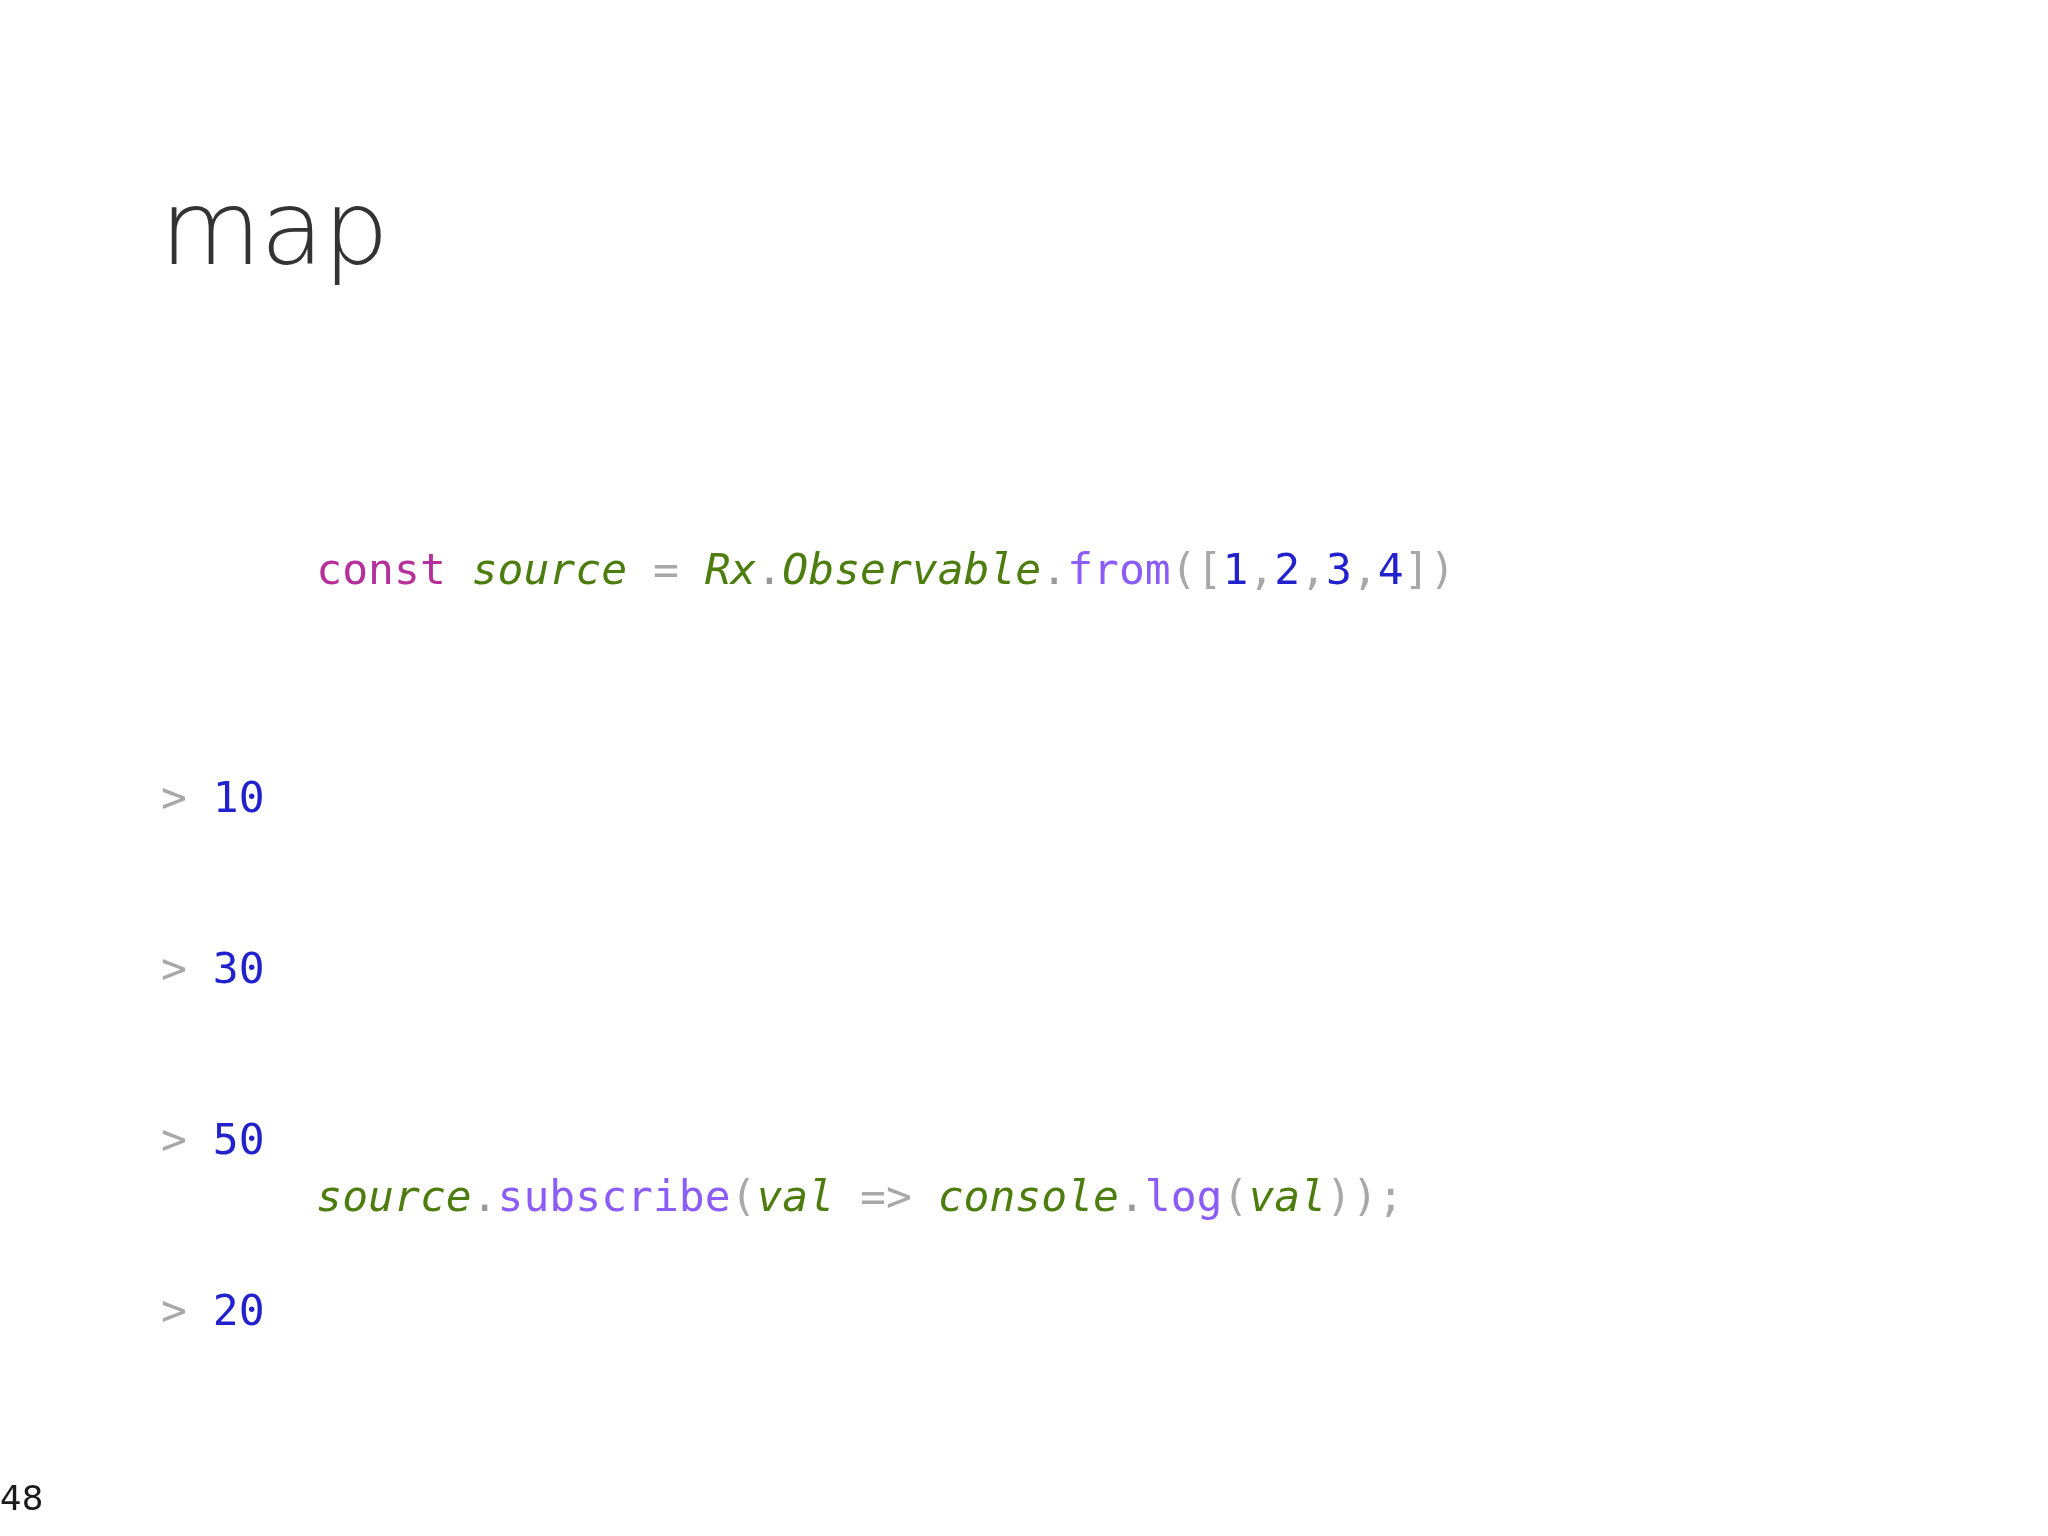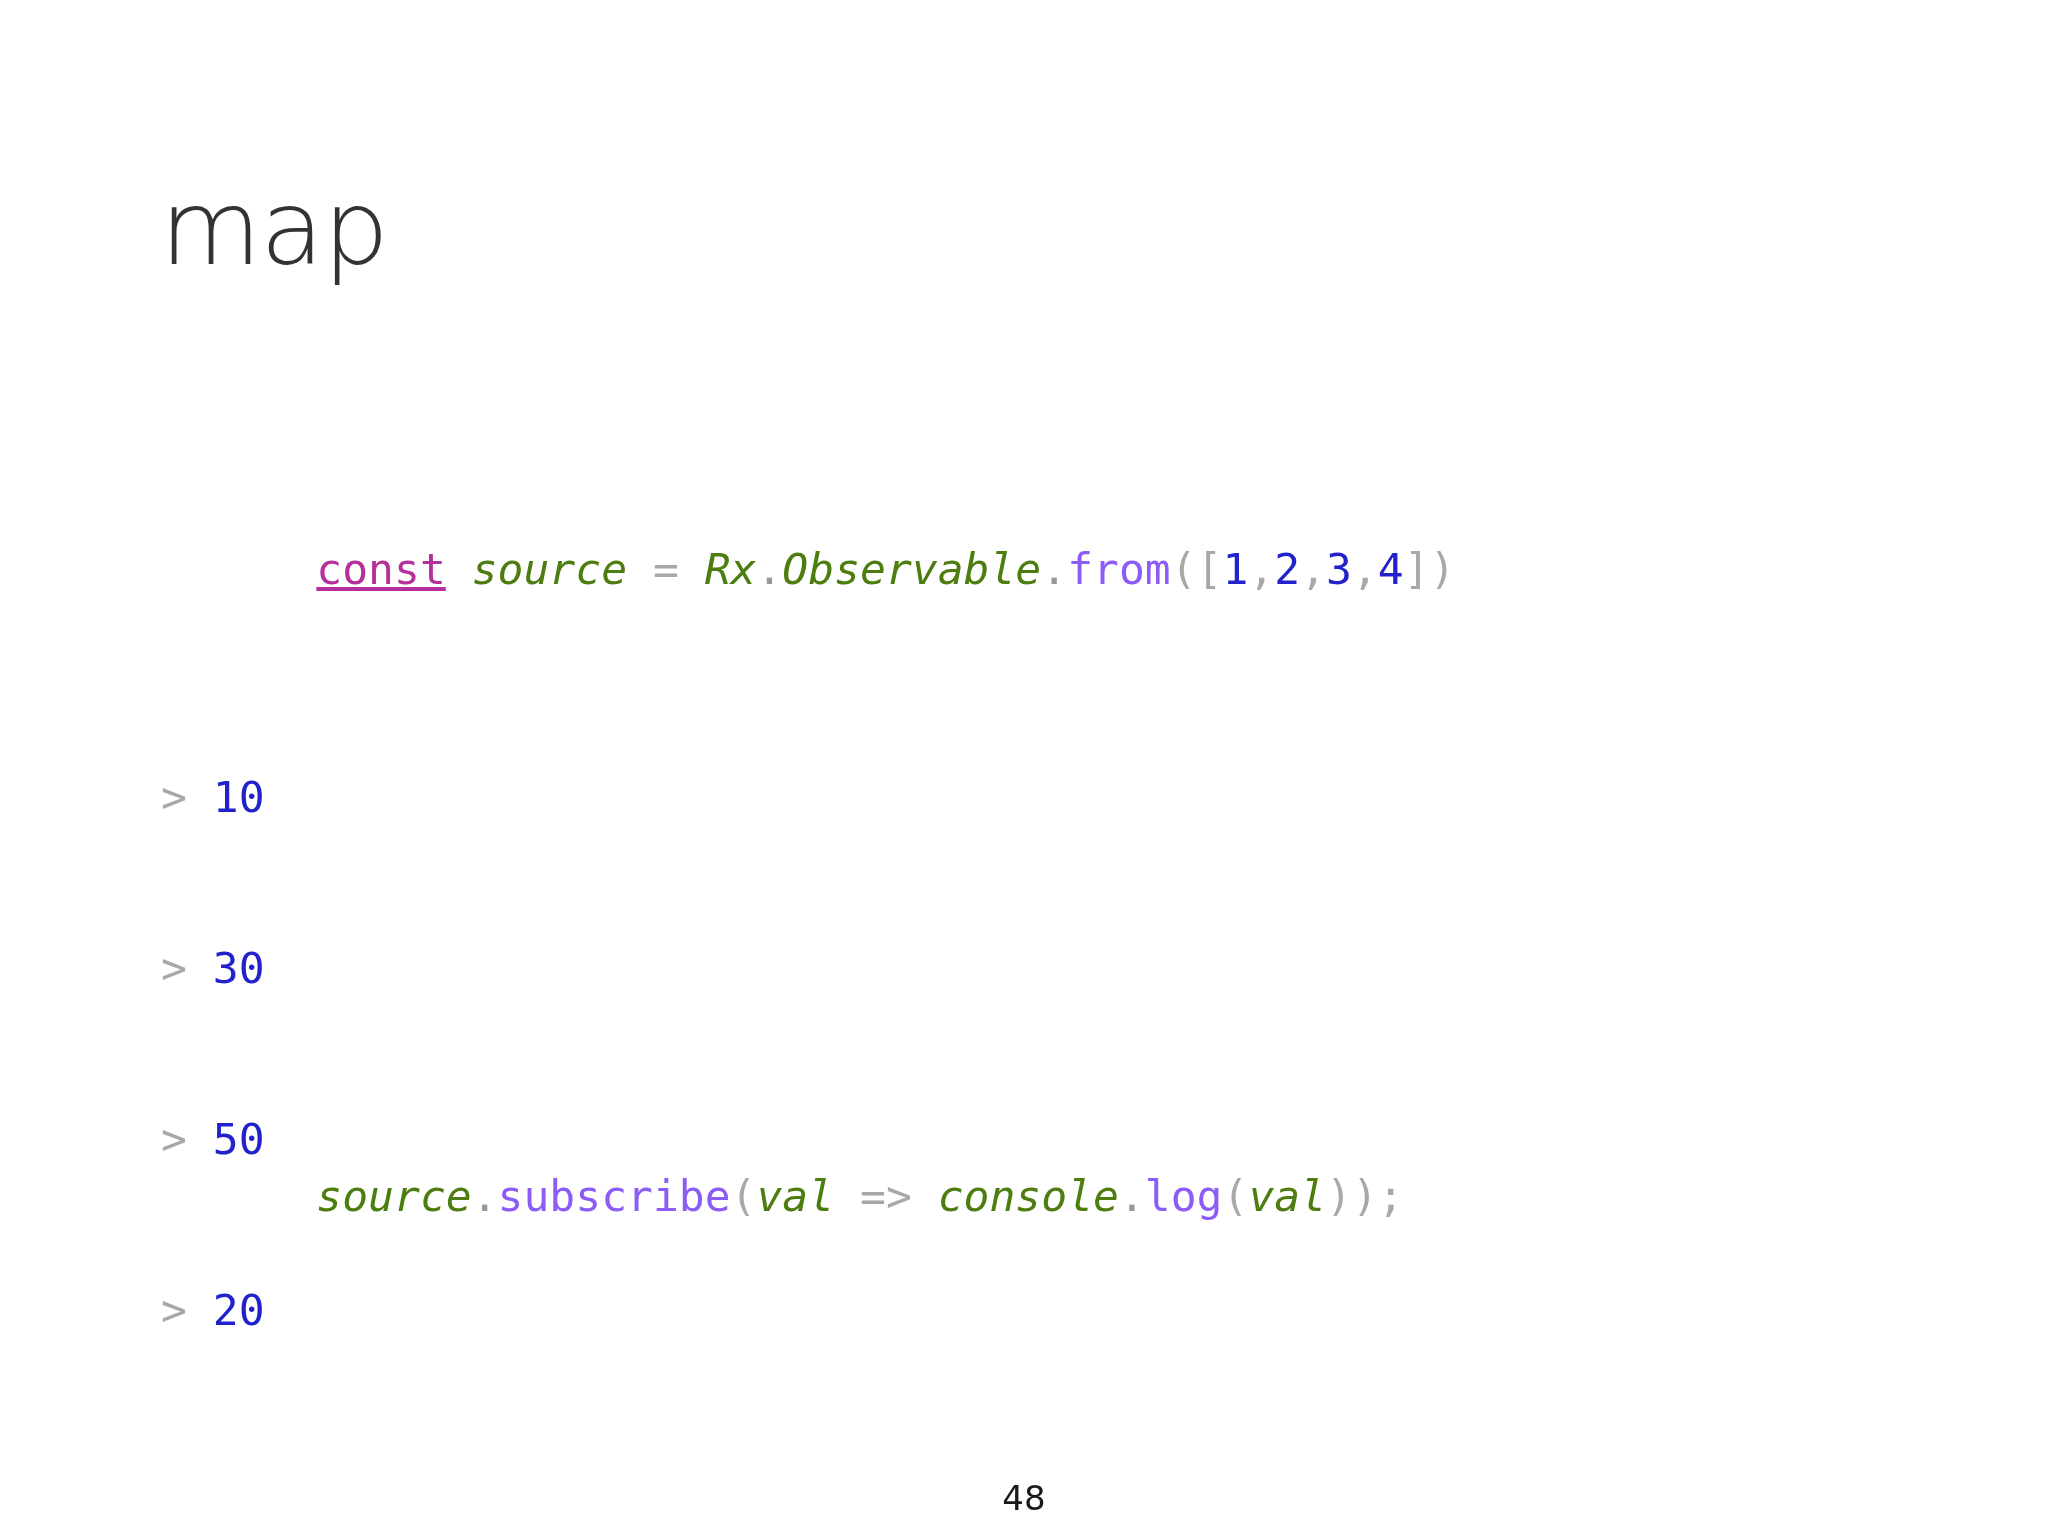--- a/index.html
+++ b/index.html
@@ -49,21 +49,21 @@
   }
   .code-line {
     white-space: pre;
     min-height: 57px;
   }
   .code-line.blank {
     height: 57px;
   }
 
   
-  .tok-keyword  { color: #b5309a; text-decoration: underline; }
+  .tok-keyword  { color: #b5309a; }
   .tok-plain    { color: #4d7c0f; font-style: italic; }
   .tok-method   { color: #8b5cf6; }
   .tok-number   { color: #2222cc; }
   .tok-punct    { color: #a8a8a8; }
   .tok-operator { color: #a8a8a8; }
   .tok-dot      { color: #999999; }
 
   
   .console-output {
     position: absolute;
@@ -77,21 +77,21 @@
   .out-line { white-space: pre; }
   .out-prompt { color: #a8a8a8; }
   .out-value  { color: #2222cc; }
 
   
   .page-number {
     position: absolute;
     left: 0;
     right: 0;
     top: 1478px;
-    text-align: center;
+    text-align: left;
     font-family: "DejaVu Sans", "Liberation Sans", sans-serif;
     font-size: 34px;
     color: #1a1a1a;
   }
 </style>
 </head>
 <body>
 
 <div class="slide">
 

